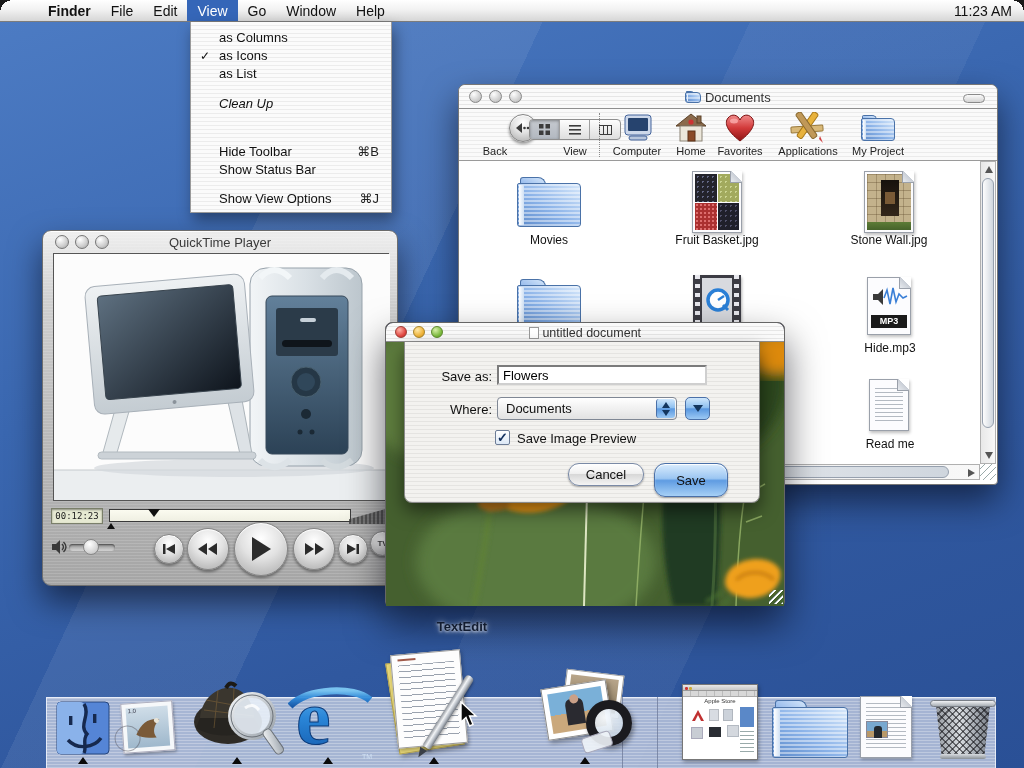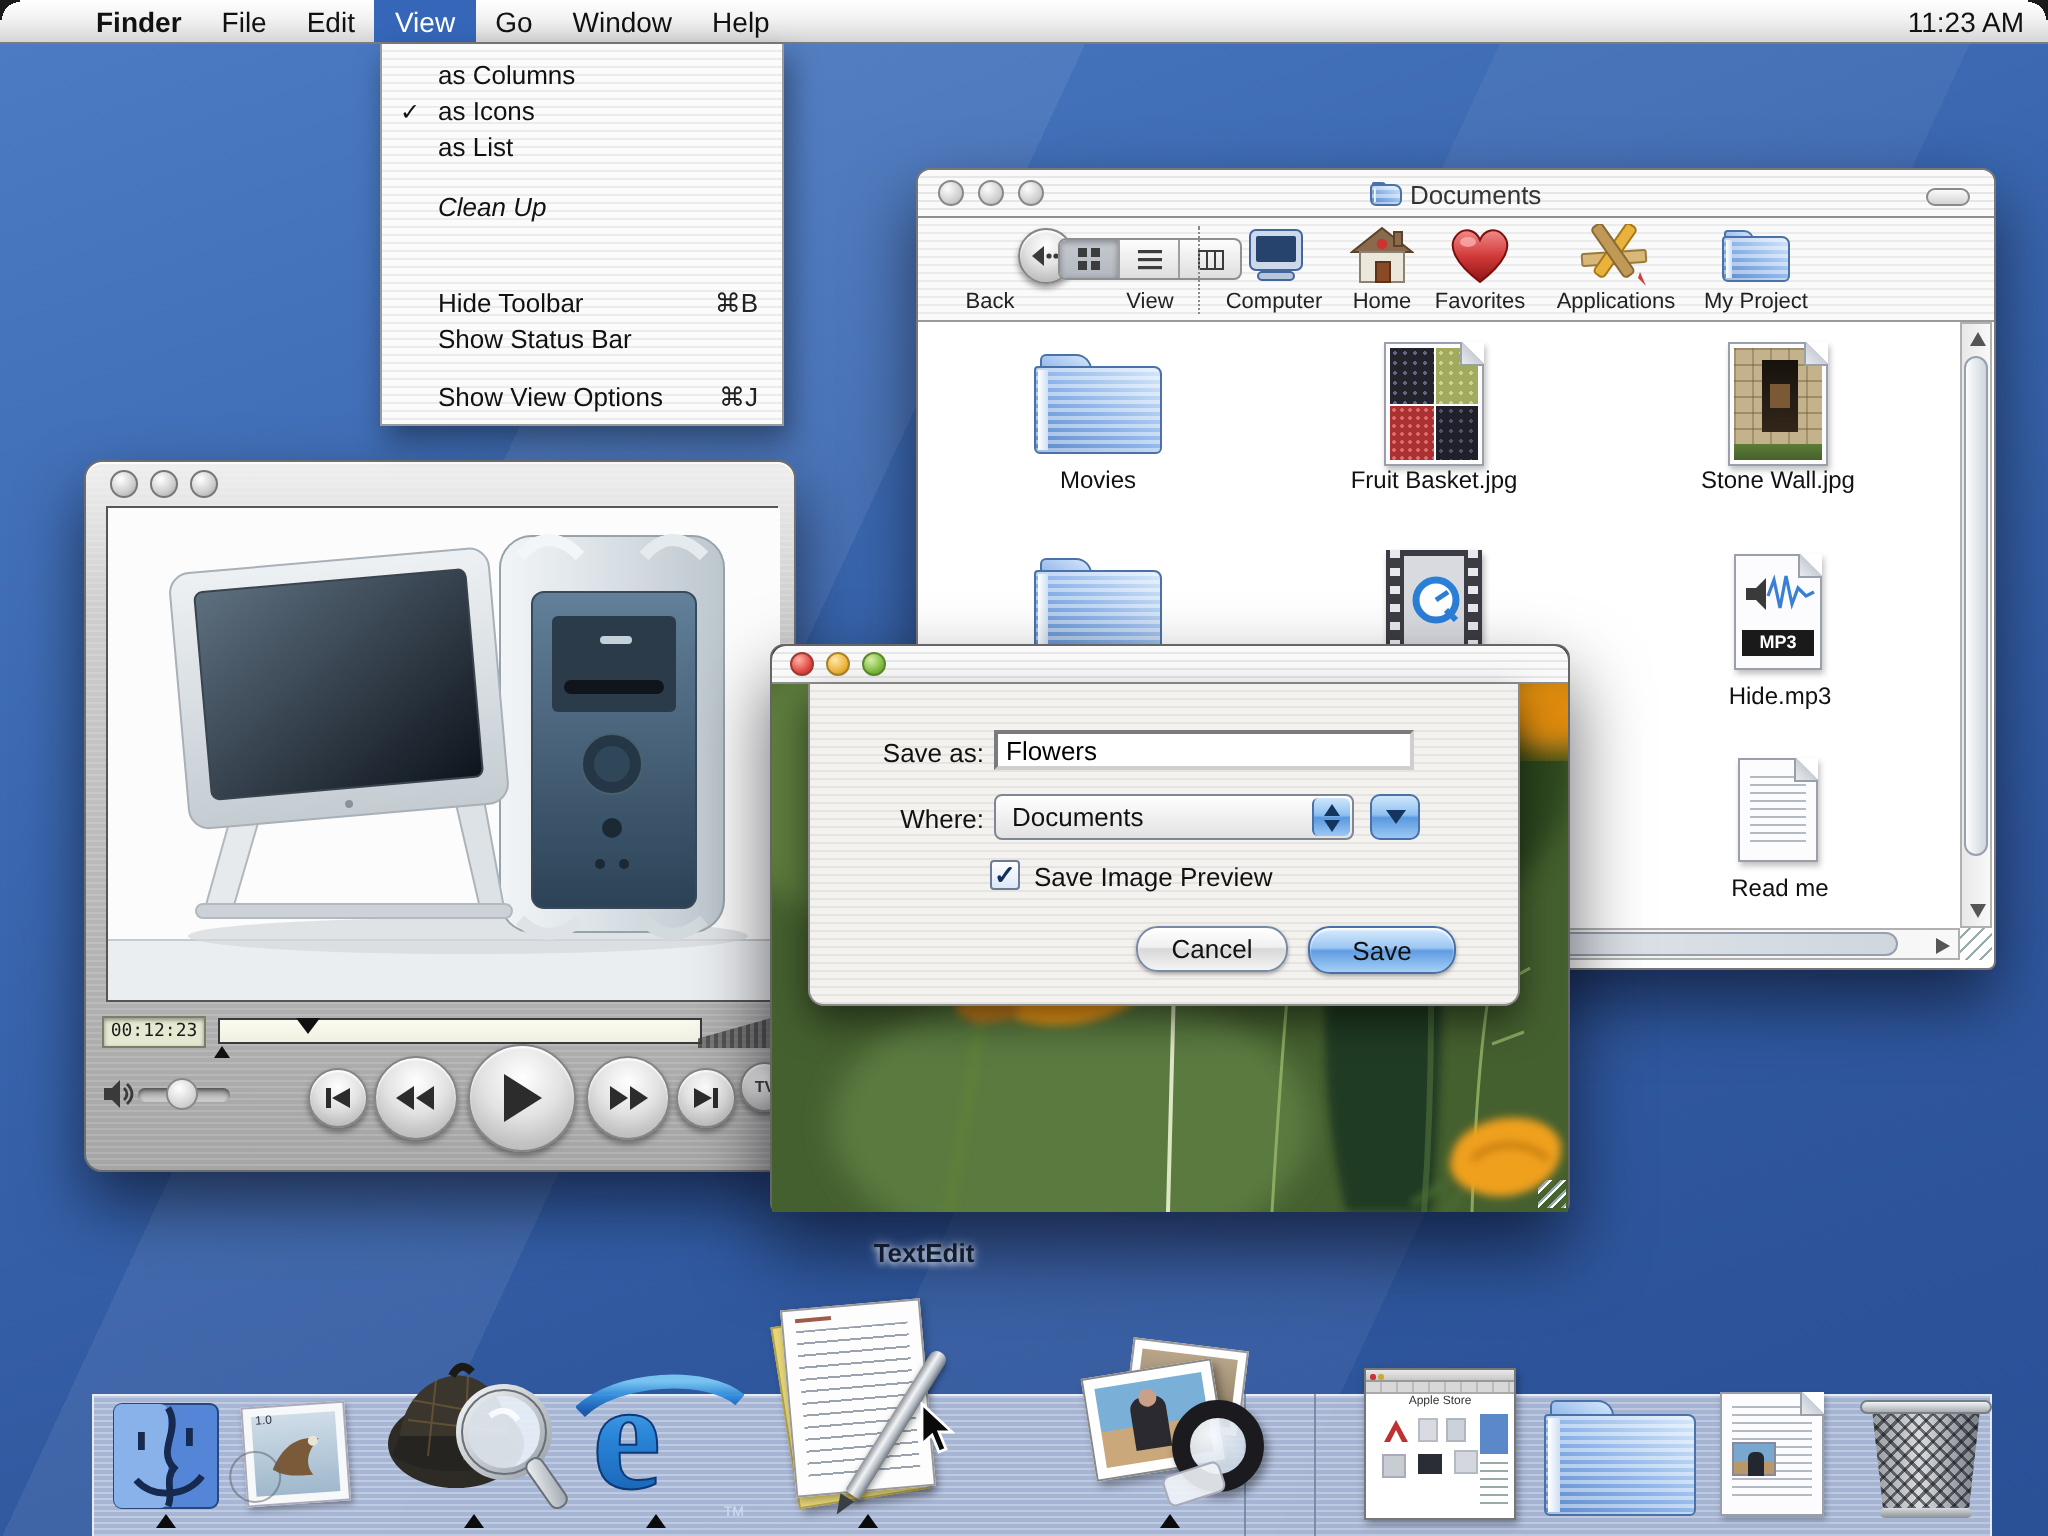--- a/index.html
+++ b/index.html
@@ -171,20 +171,21 @@
 </head>
 <body>
 
 <div id="screen">
 
   <div id="qt" class="abs">
     <div class="abs" style="left:0;top:0;width:100%;height:22px;">
       <div class="qbtn" style="left:12px;"></div>
       <div class="qbtn" style="left:32px;"></div>
       <div class="qbtn" style="left:52px;"></div>
+      <div class="wtitle" style="top:4px;color:#3a3a3a;">QuickTime Player</div>
     </div>
 
     <div class="qt-screen">
       <svg width="336" height="246" viewBox="0 0 336 246">
         <defs>
           <linearGradient id="twr" x1="0" y1="0" x2="1" y2="0">
             <stop offset="0" stop-color="#f2f5f7"></stop>
               <stop offset=".5" stop-color="#d9e0e5"></stop>
               <stop offset="1" stop-color="#bcc6cd"></stop>
           </linearGradient>
@@ -458,20 +459,24 @@
         </svg>
     </div>
     <div class="abs griplines" style="right:1px;bottom:4px;width:16px;height:16px;"></div>
   </div>
 
   <div id="tewin" class="abs">
     <div class="titlebar" style="height:19px;">
       <div class="tbtn red" style="left:9px;top:3px;width:12px;height:12px;"></div>
       <div class="tbtn yellow" style="left:27px;top:3px;width:12px;height:12px;"></div>
       <div class="tbtn green" style="left:45px;top:3px;width:12px;height:12px;"></div>
+      <div class="wtitle" style="top:3px;font-size:12.5px;">
+        <span style="display:inline-block;width:10px;height:12px;background:#fff;border:1px solid #999;vertical-align:-2px;"></span>
+        <span>untitled document</span>
+      </div>
     </div>
 
     <svg class="abs" style="left:0;top:19px;" width="398" height="264" viewBox="0 0 398 264">
       <defs>
         <filter id="b1">
             <feGaussianBlur stdDeviation="7"></feGaussianBlur>
           </filter>
         <filter id="b2">
             <feGaussianBlur stdDeviation="2"></feGaussianBlur>
           </filter>
@@ -532,21 +537,21 @@
             <polygon points="0,0 10,0 5,7" fill="#14365e"></polygon>
           </svg>
       </div>
       <div class="checkbox" style="left:90px;top:88px;">
         <span>✓</span>
       </div>
       <div class="abs" style="left:112px;top:89px;">Save Image Preview</div>
       <div class="aqua-pill" style="left:163px;top:121px;width:76px;height:23px;">
         <span>Cancel</span>
       </div>
-      <div class="aqua-pill blue" style="left:249px;top:121px;width:74px;height:24px;justify-content:center;">
+      <div class="aqua-pill blue" style="left:249px;top:121px;width:74px;height:34px;justify-content:center;">
         <span>Save</span>
       </div>
     </div>
   </div>
 
   <div id="menubar" class="abs">
     <div class="apple"></div>
     <div class="mb-item bold">Finder</div>
     <div class="mb-item">File</div>
     <div class="mb-item">Edit</div>

